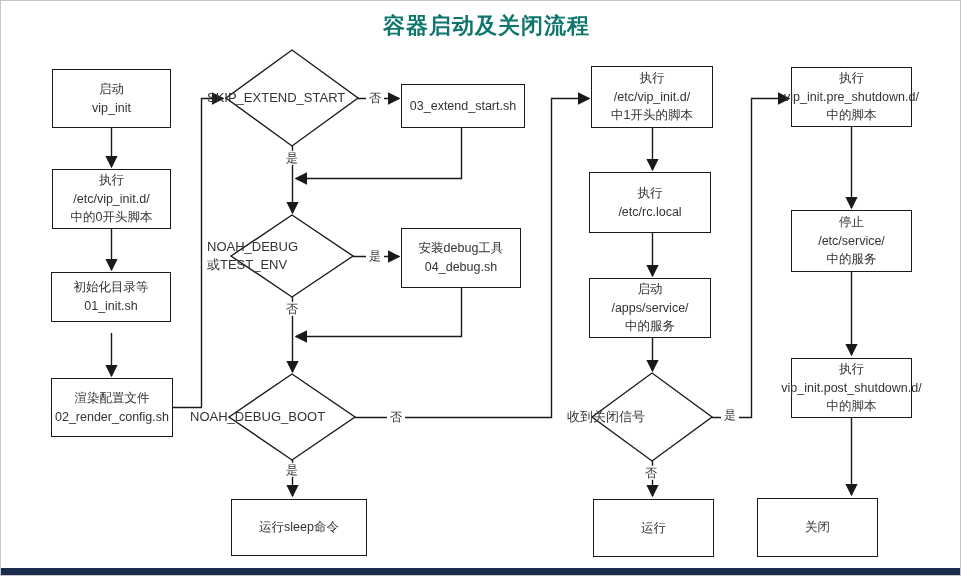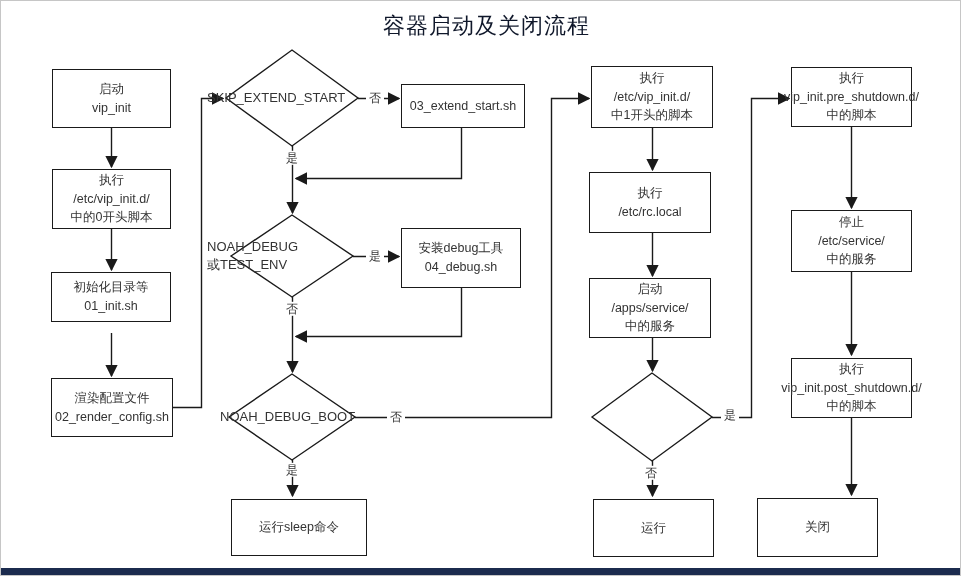--- a/index.html
+++ b/index.html
@@ -3,21 +3,21 @@
 <meta charset="utf-8">
 <style>
   html,body{margin:0;padding:0;background:#fff;}
   .screen{
     position:relative;width:961px;height:576px;box-sizing:border-box;
     border:1px solid #c6c6c6;background:#ffffff;overflow:hidden;
     font-family:"Liberation Sans","DejaVu Sans",sans-serif;
   }
   .title{
     position:absolute;left:12px;right:0;top:10px;text-align:center;
-    font-size:22px;font-weight:normal;color:#0f172a;letter-spacing:1px;
+    font-size:22px;font-weight:bold;color:#0f766e;letter-spacing:1px;
   }
   svg.wires{position:absolute;left:0;top:0;width:961px;height:576px;}
   .node{
     position:absolute;display:flex;align-items:center;justify-content:center;
     border:1px solid #1a1a1a;background:#ffffff;box-sizing:border-box;
     font-size:12.5px;line-height:1.5;color:#333;text-align:center;
     white-space:pre-line;overflow:visible;
   }
   .dlabel{
     position:absolute;transform:translate(-50%,-50%);
@@ -102,21 +102,22 @@
 /etc/service/
 中的服务</div>
   <div class="node" style="left:790px;top:357px;width:121px;height:60px">执行
 vip_init.post_shutdown.d/
 中的脚本</div>
   <div class="node" style="left:756px;top:497px;width:121px;height:59px">关闭</div>
 
   <div class="dlabel" style="left:291px;top:97px">SKIP_EXTEND_START</div>
   <div class="dlabel" style="left:291px;top:255px">NOAH_DEBUG
 或TEST_ENV</div>
-  <div class="dlabel" style="left:304px;top:416px">NOAH_DEBUG_BOOT</div>
+  <div class="dlabel" style="left:274px;top:416px">NOAH_DEBUG_BOOT</div>
+  <div class="dlabel" style="left:651px;top:416px">收到关闭信号</div>
 
   <div class="elabel" style="left:374px;top:97px">否</div>
   <div class="elabel" style="left:291px;top:157px">是</div>
   <div class="elabel" style="left:374px;top:255px">是</div>
   <div class="elabel" style="left:291px;top:308px">否</div>
   <div class="elabel" style="left:395px;top:416px">否</div>
   <div class="elabel" style="left:291px;top:469px">是</div>
   <div class="elabel" style="left:729px;top:414px">是</div>
   <div class="elabel" style="left:650px;top:472px">否</div>
 

